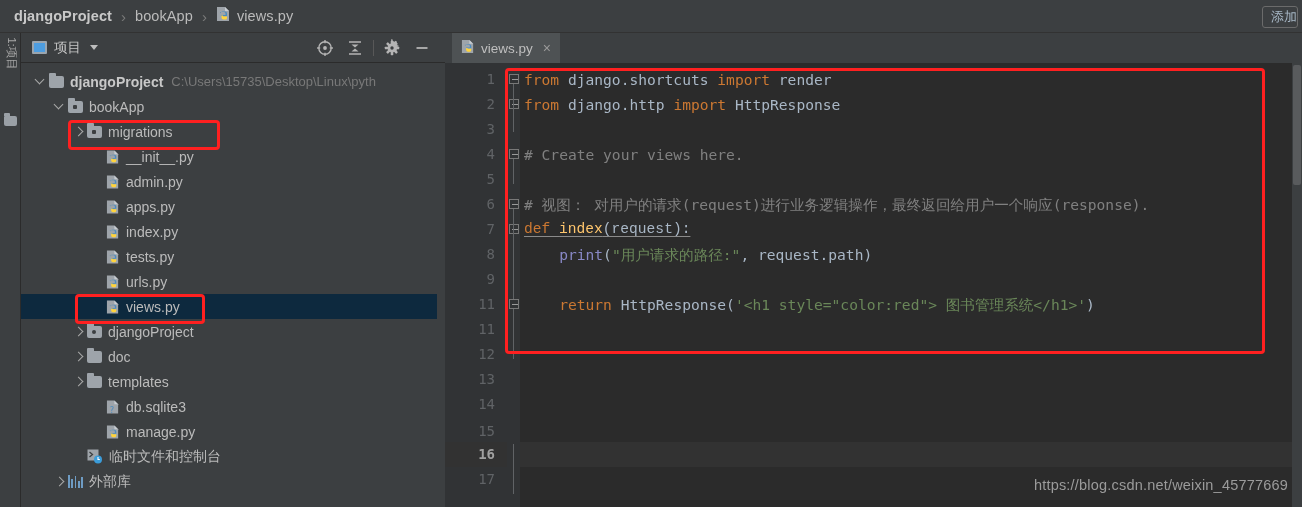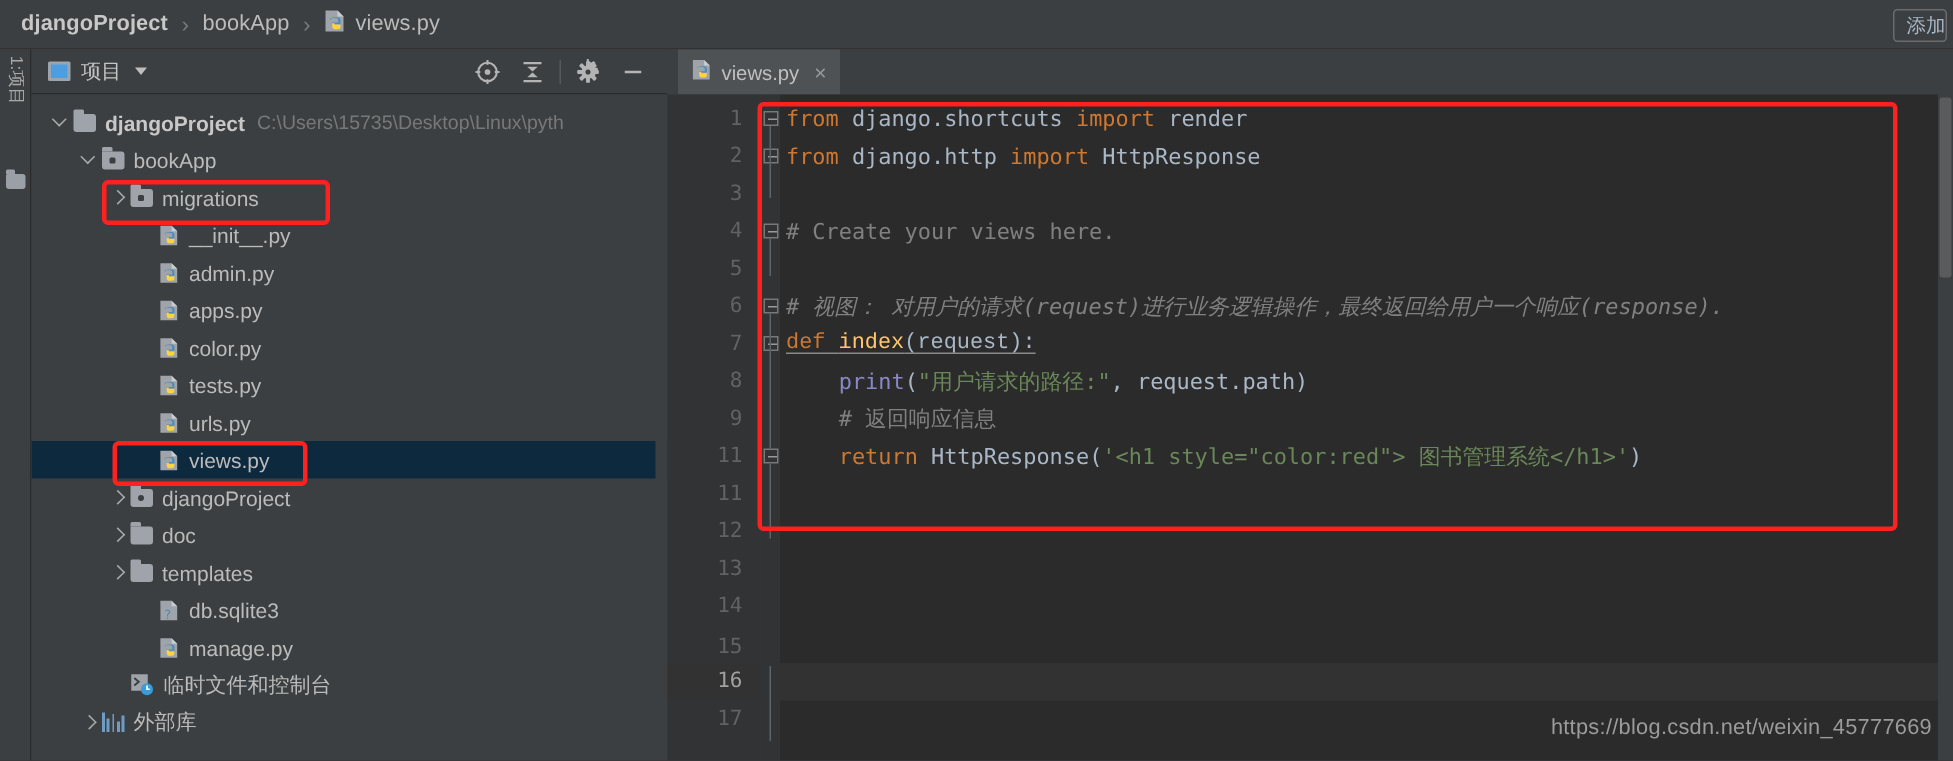--- a/index.html
+++ b/index.html
@@ -351,21 +351,21 @@
       </div>
       <div class="trow">
         <span style="display: inline-block; flex: 0 0 auto; width: 71px;"></span>
         <span class="arrow "></span>
         <span class="ic ic-py"><svg width="14" height="16" viewBox="0 0 15 16">
             <path d="M1 1 h8 l4 4 v10 h-12 z" fill="#9EA4AA"></path>
             <path d="M9 1 l4 4 h-4 z" fill="#C8CDD2"></path>
             <path d="M4 6 h4 a1.5 1.5 0 0 1 1.5 1.5 v1.5 h-4 v1 h5.5 v-2.5 a2 2 0 0 0 -2 -2 h-2.5 a2 2 0 0 0 -2 2 z" fill="#4B8BBE"></path>
             <path d="M11 9.5 h-4 v1 h4 v1.5 a1.5 1.5 0 0 1 -1.5 1.5 h-2 a2 2 0 0 1 -2 -2 v-2 h5.5 z" fill="#FFD43B"></path>
           </svg></span>
-        <span>color.py</span>
+        <span>index.py</span>
       </div>
       <div class="trow">
         <span style="display: inline-block; flex: 0 0 auto; width: 71px;"></span>
         <span class="arrow "></span>
         <span class="ic ic-py"><svg width="14" height="16" viewBox="0 0 15 16">
             <path d="M1 1 h8 l4 4 v10 h-12 z" fill="#9EA4AA"></path>
             <path d="M9 1 l4 4 h-4 z" fill="#C8CDD2"></path>
             <path d="M4 6 h4 a1.5 1.5 0 0 1 1.5 1.5 v1.5 h-4 v1 h5.5 v-2.5 a2 2 0 0 0 -2 -2 h-2.5 a2 2 0 0 0 -2 2 z" fill="#4B8BBE"></path>
             <path d="M11 9.5 h-4 v1 h4 v1.5 a1.5 1.5 0 0 1 -1.5 1.5 h-2 a2 2 0 0 1 -2 -2 v-2 h5.5 z" fill="#FFD43B"></path>
           </svg></span>
@@ -486,21 +486,21 @@
       <div class="gnum" style="top: 158px;">7</div>
       <div class="gnum" style="top: 183px;">8</div>
       <div class="gnum" style="top: 208px;">9</div>
       <div class="gnum" style="top: 233px;">11</div>
       <div class="gnum" style="top: 258px;">11</div>
       <div class="gnum" style="top: 283px;">12</div>
       <div class="gnum" style="top: 308px;">13</div>
       <div class="gnum" style="top: 333px;">14</div>
       <div class="gnum" style="top: 360px;">15</div>
       <div class="gline-hl" style="top: 379px;"></div>
-      <div class="gnum current" style="top: 383px;">16</div>
+      <div class="gnum current" style="top: 383px; font-weight: bold;">16</div>
       <div class="gnum" style="top: 408px;">17</div>
     </div>
   <div class="fold-col">
       <div class="fold-mark" style="top: 11px;"></div>
       <div class="fold-mark" style="top: 36px;"></div>
       <div class="fold-line" style="top: 21px; height: 48px;"></div>
       <div class="fold-mark" style="top: 86px;"></div>
       <div class="fold-line" style="top: 96px; height: 25px;"></div>
       <div class="fold-mark" style="top: 136px;"></div>
       <div class="fold-mark" style="top: 161px;"></div>
@@ -510,24 +510,23 @@
       <div class="fold-line" style="top: 246px; height: 50px;"></div>
       <div class="fold-line" style="top: 381px; height: 50px;"></div>
     </div>
 
   <div class="code-area">
       <div class="cline" style="top: 29px; padding-left: 4px;"><span class="k">from </span><span class="id">django.http </span><span class="k">import </span><span class="id">HttpResponse</span></div>
       <div class="cline" style="top: 4px; padding-left: 4px;"><span class="k">from </span><span class="id">django.shortcuts </span><span class="k">import </span><span class="id">render</span></div>
       <div class="cline" style="top: 54px; padding-left: 4px;"></div>
       <div class="cline" style="top: 79px; padding-left: 4px;"><span class="cm"># Create your views here.</span></div>
       <div class="cline" style="top: 104px; padding-left: 4px;"></div>
-      <div class="cline" style="top: 129px; padding-left: 4px; font-style: italic;"><span class="cm"># 视图： 对用户的请求(request)进行业务逻辑操作，最终返回给用户一个响应(response).</span></div>
+      <div class="cline" style="top: 129px; padding-left: 4px;"><span class="cm"># 视图： 对用户的请求(request)进行业务逻辑操作，最终返回给用户一个响应(response).</span></div>
       <div class="cline" style="top: 154px; padding-left: 4px; text-decoration: underline rgb(138, 138, 138); text-underline-offset: 3px; font-family: Liberation Mono, monospace;"><span class="k">def </span><span class="fn">index</span><span class="id">(request):</span></div>
       <div class="cline" style="top: 179px; padding-left: 4px;"><span class="id">    </span><span class="bi">print</span><span class="id">(</span><span class="st">"用户请求的路径:"</span><span class="id">, request.path)</span></div>
-      <div class="cline" style="top: 204px; padding-left: 4px;"><span class="cm">    # 返回响应信息</span></div>
       <div class="cline" style="top: 229px; padding-left: 4px;"><span class="id">    </span><span class="k">return </span><span class="id">HttpResponse</span><span class="id">(</span><span class="st">'&lt;h1 style="color:red"&gt; 图书管理系统&lt;/h1&gt;'</span><span class="id">)</span></div>
       <div class="cline" style="top: 254px; padding-left: 4px;"></div>
       <div class="cline" style="top: 279px; padding-left: 4px;"></div>
       <div class="cline" style="top: 304px; padding-left: 4px;"></div>
       <div class="cline" style="top: 329px; padding-left: 4px;"></div>
       <div class="cline" style="top: 354px; padding-left: 4px;"></div>
       <div class="cline-hl" style="top: 379px;"></div>
       <div class="cline" style="top: 379px; padding-left: 4px;"></div>
       <div class="cline" style="top: 404px; padding-left: 4px;"></div>
     </div>

